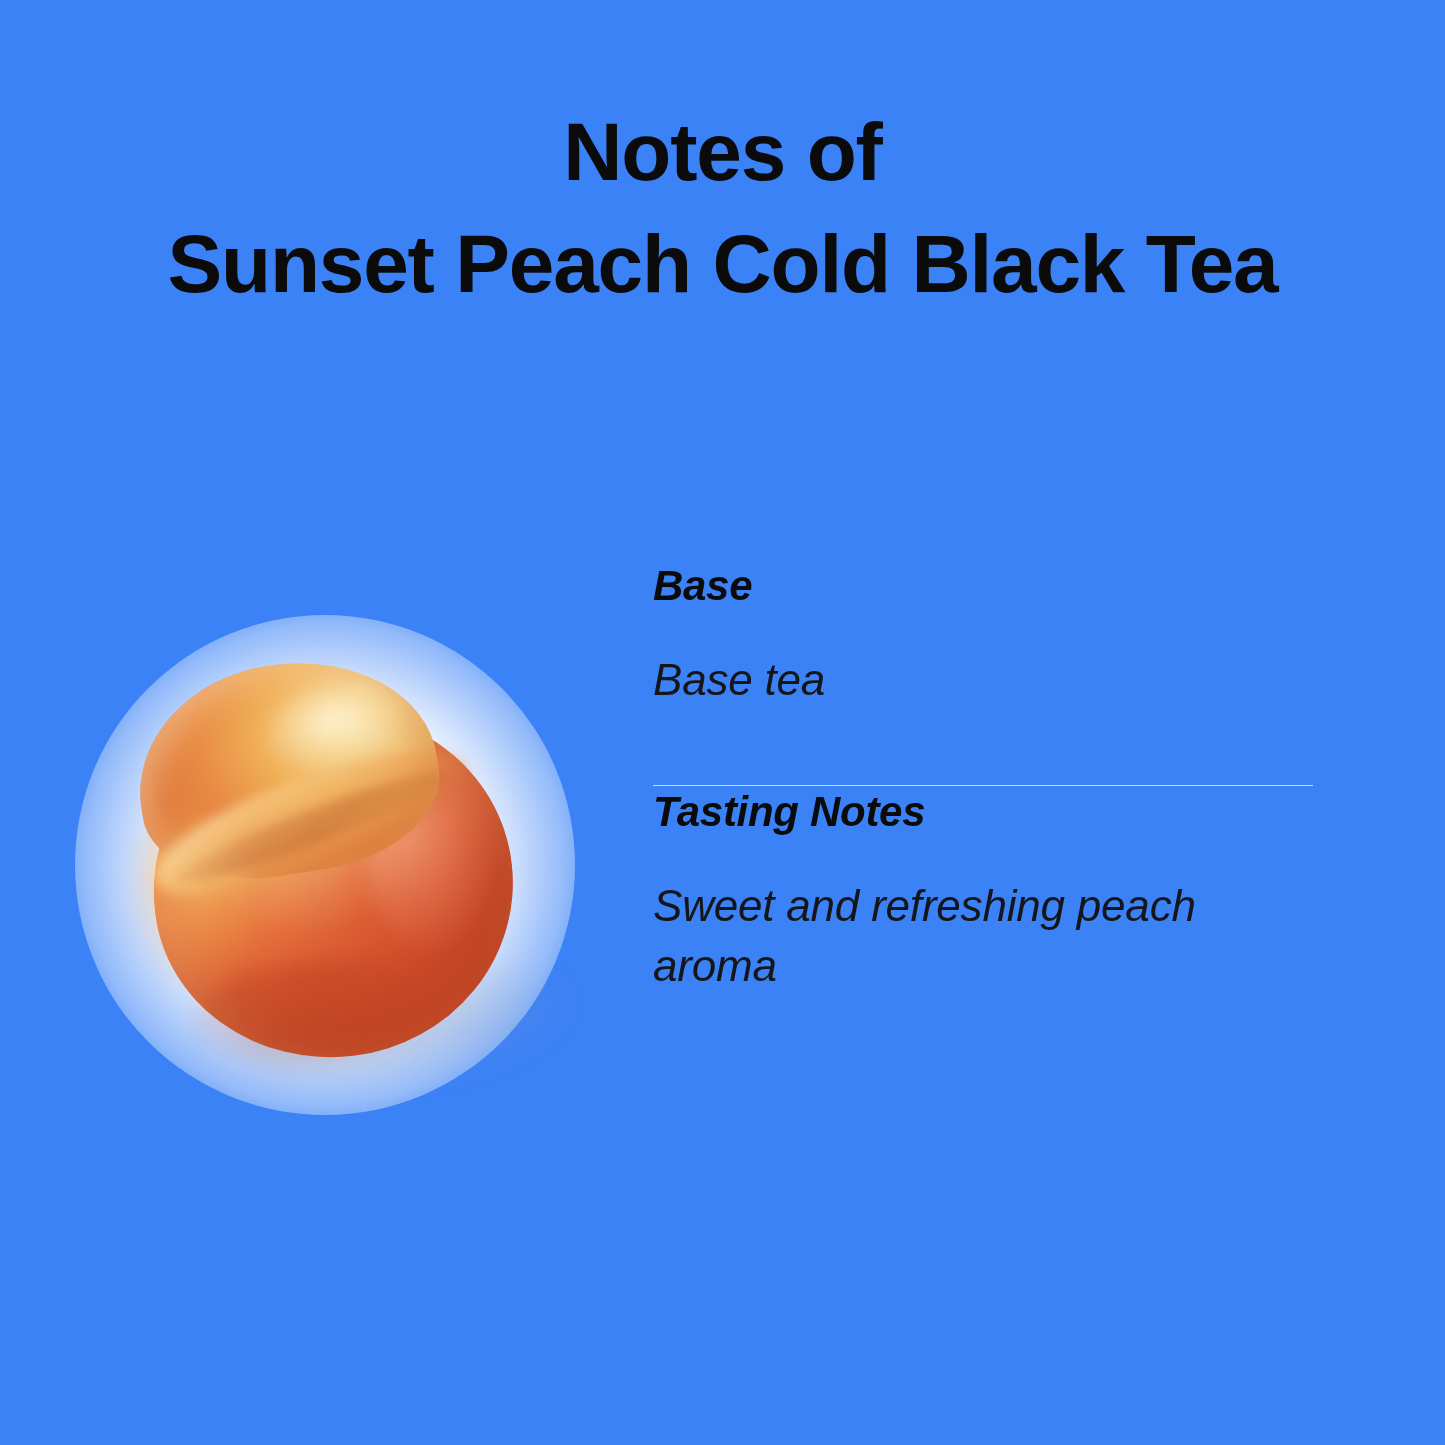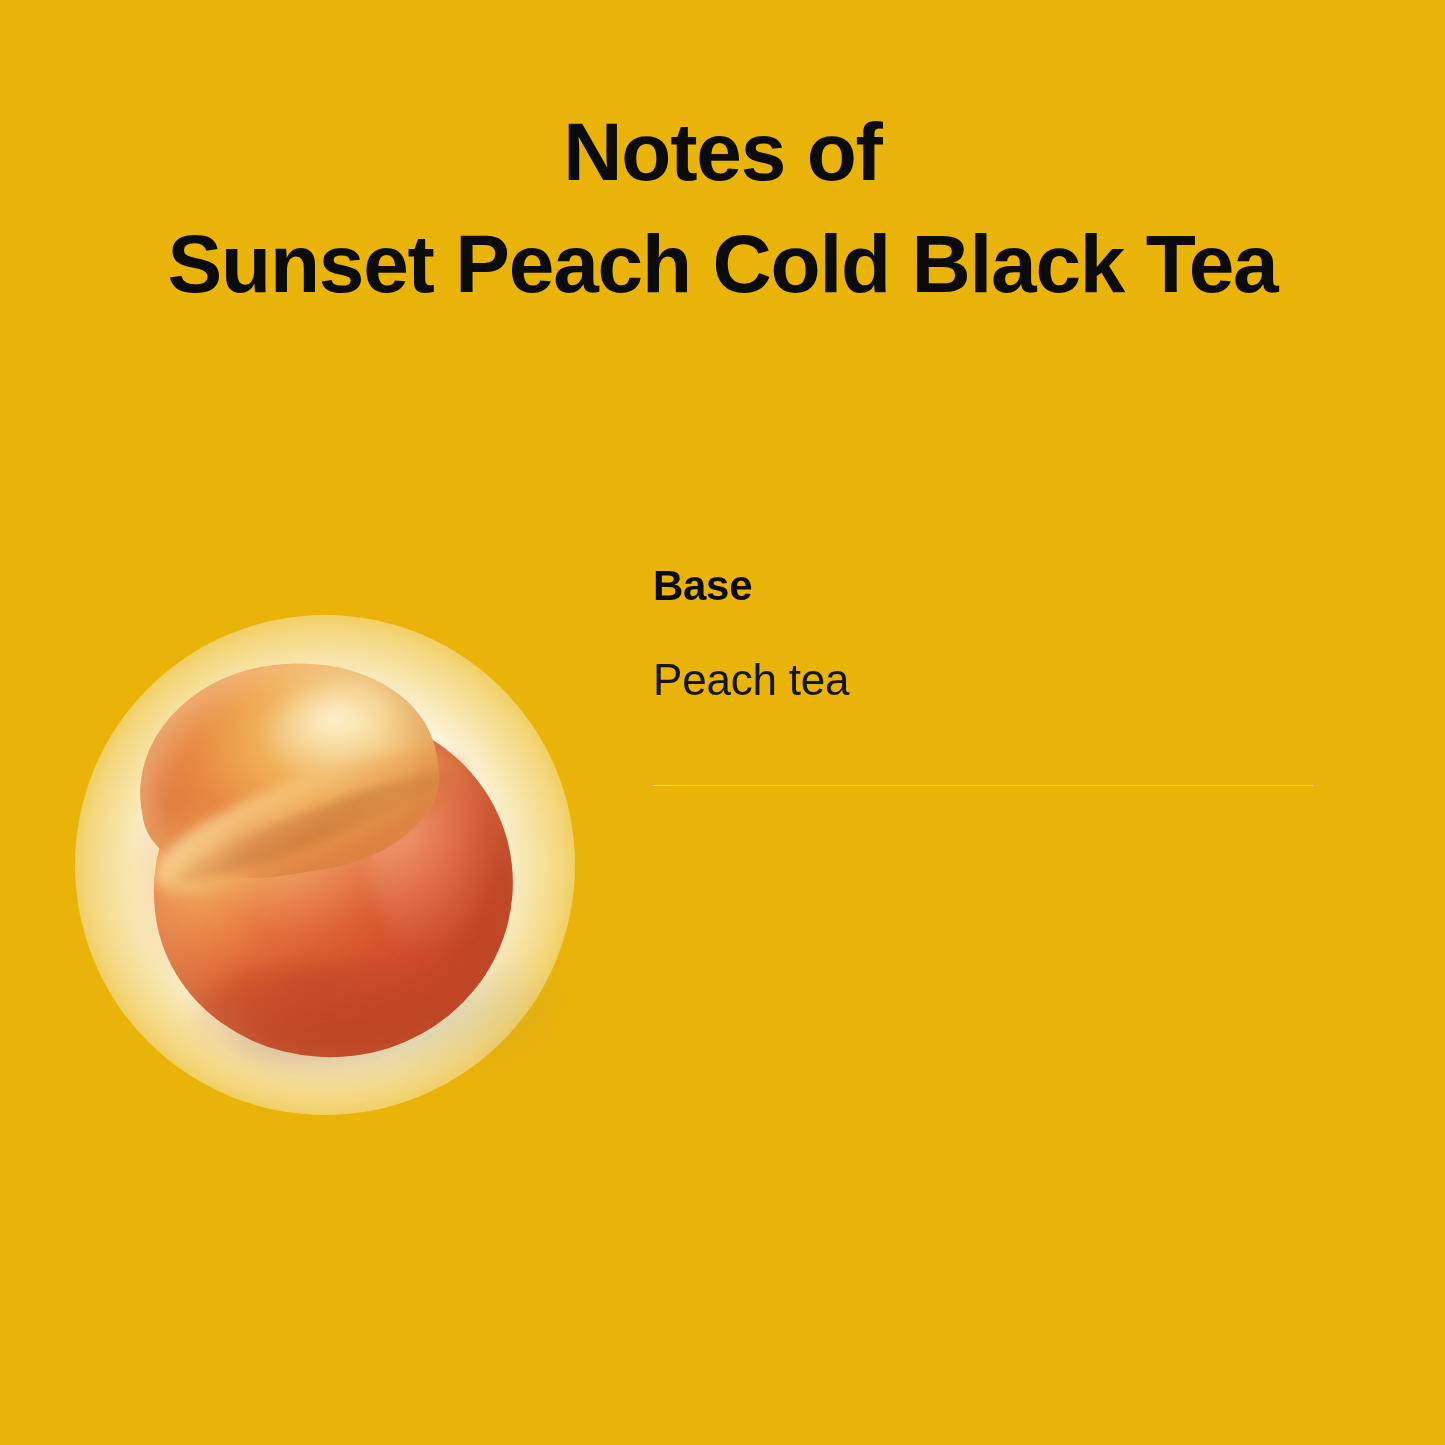--- a/index.html
+++ b/index.html
@@ -12,21 +12,21 @@
     background: #f5f6f8;
     font-family: "Liberation Sans", sans-serif;
     -webkit-font-smoothing: antialiased;
     overflow: hidden;
   }
 
   .card {
     position: relative;
     width: 1445px;
     height: 1445px;
-    background: #eab308;
+    background: #3b82f6;
     box-sizing: border-box;
   }
 
   
   .title-block {
     position: absolute;
     top: 96px;
     left: 0;
     width: 1445px;
     text-align: center;
@@ -41,20 +41,21 @@
     white-space: nowrap;
   }
 
   
   .body-row {
     position: absolute;
     top: 560px;
     left: 0;
     width: 1445px;
     height: 620px;
+    font-style: italic;
   }
 
   
   .peach-pane {
     position: absolute;
     left: 60px;
     top: 40px;
     width: 545px;
     height: 520px;
   }
@@ -297,21 +298,25 @@
         <div class="peach-crease"></div>
         <div class="peach-crease-line"></div>
         <div class="peach-top-hi"></div>
       </div>
     </div>
 
     <div class="notes-pane">
 
       <div class="note-section">
         <p class="note-heading">Base</p>
-        <p class="note-value">Peach tea</p>
+        <p class="note-value">Base tea</p>
       </div>
 
       <hr class="divider">
 
+      <div class="note-section">
+        <p class="note-heading">Tasting Notes</p>
+        <p class="note-value">Sweet and refreshing peach aroma</p>
+      </div>
 
     </div>
   </div>
 </div>
 
 </body></html>

